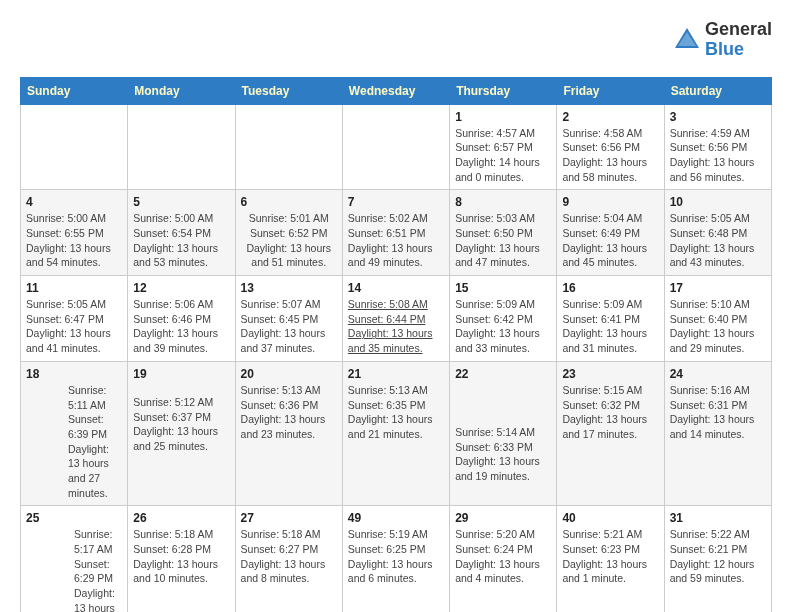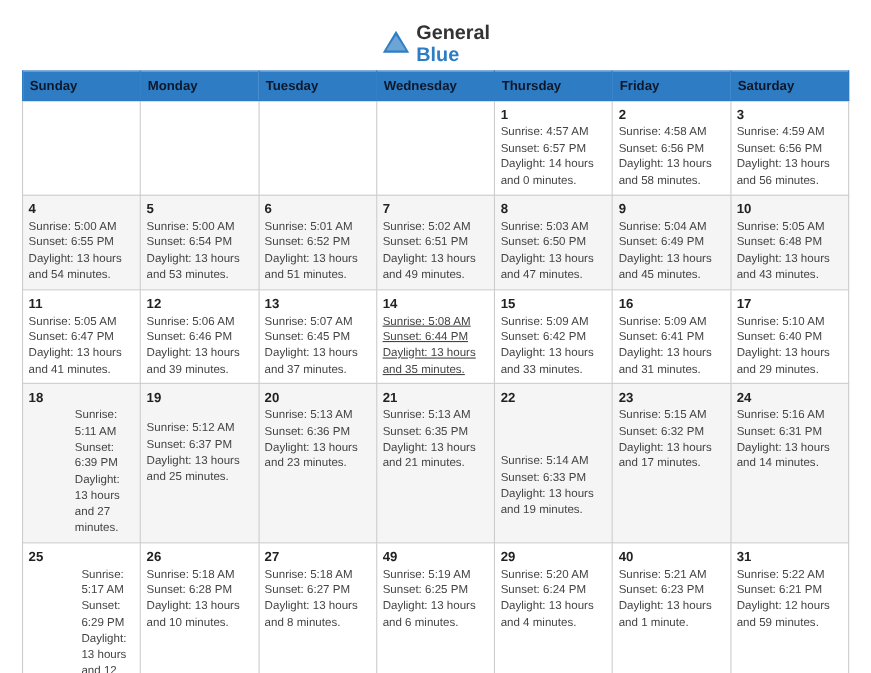--- a/index.html
+++ b/index.html
@@ -6,22 +6,22 @@
     body {
       font-family: Arial, sans-serif;
       background: #fff;
       width: 792px;
       min-height: 612px;
       padding: 20px;
     }
     .header-logo {
       display: flex;
       align-items: flex-start;
-      justify-content: center;
-      margin-bottom: 4px;
+      justify-content: flex-end;
+      margin-bottom: 17px;
     }
     .logo-area {
       display: flex;
       align-items: center;
     }
     .logo-text {
       font-size: 18px;
       font-weight: bold;
       line-height: 1.1;
     }
@@ -44,21 +44,21 @@
       color: #444;
       margin-bottom: 8px;
     }
     .calendar-table {
       width: 100%;
       border-collapse: collapse;
       font-size: 11px;
     }
     .calendar-table th {
       background: #2e7dc4;
-      color: #0f172a;
+      color: #fef9c3;
       text-align: left;
       padding: 6px 6px;
       font-size: 12px;
       font-weight: bold;
       border: 1px solid #2e7dc4;
     }
     .calendar-table td {
       vertical-align: top;
       padding: 5px 5px;
       border: 1px solid #ccc;
@@ -154,21 +154,21 @@
           </td>
           <td>
             <span class="day-number">5</span>
             <div class="day-info" style="white-space: pre-line;">Sunrise: 5:00 AM
 Sunset: 6:54 PM
 Daylight: 13 hours
 and 53 minutes.</div>
           </td>
           <td>
             <span class="day-number">6</span>
-            <div class="day-info" style="white-space: pre-line;">Sunrise: 5:01 AM
+            <div class="day-info" style="white-space: pre-line; text-align: center;">Sunrise: 5:01 AM
 Sunset: 6:52 PM
 Daylight: 13 hours
 and 51 minutes.</div>
           </td>
           <td>
             <span class="day-number">7</span>
             <div class="day-info" style="white-space: pre-line;">Sunrise: 5:02 AM
 Sunset: 6:51 PM
 Daylight: 13 hours
 and 49 minutes.</div>

